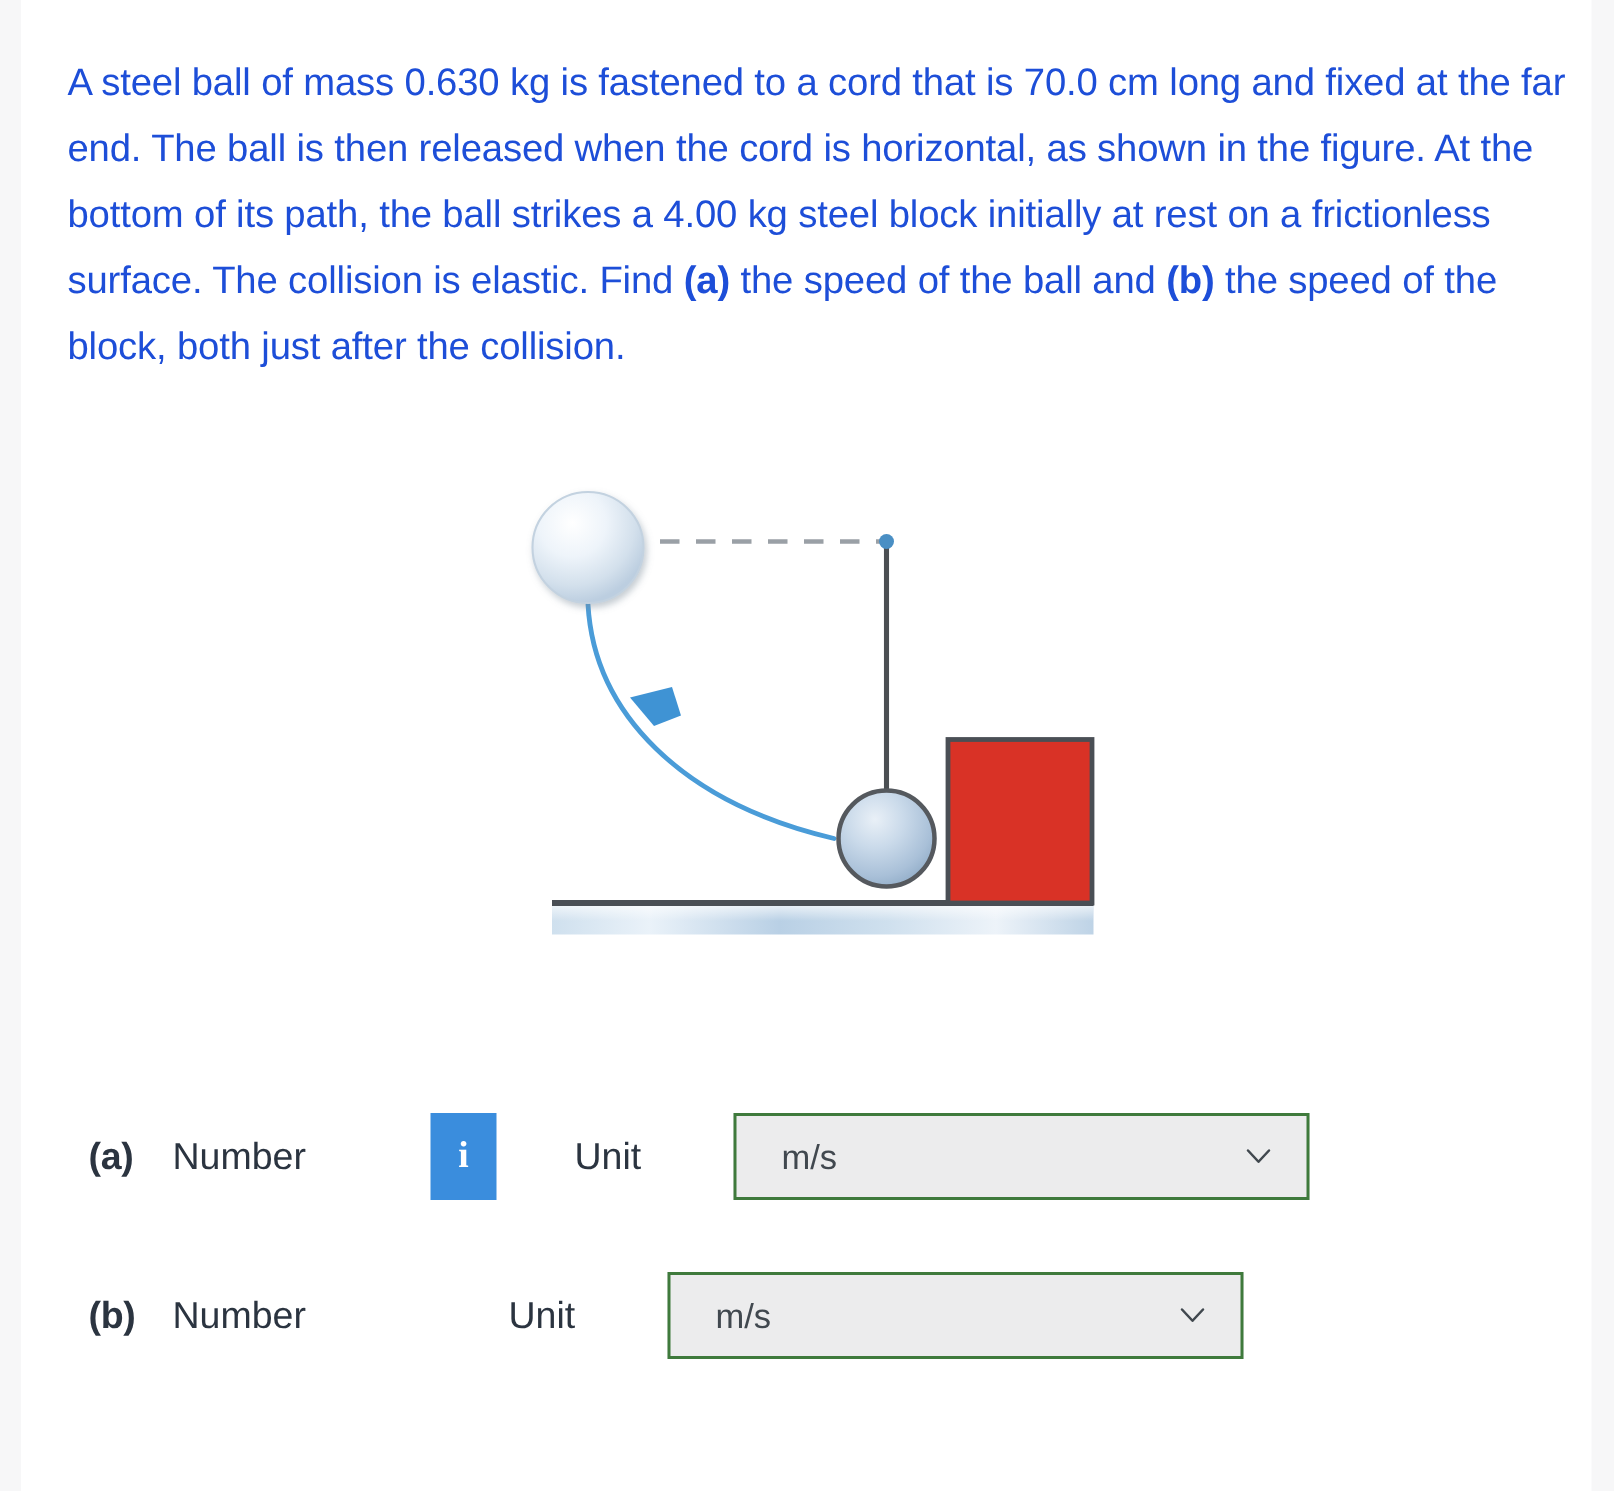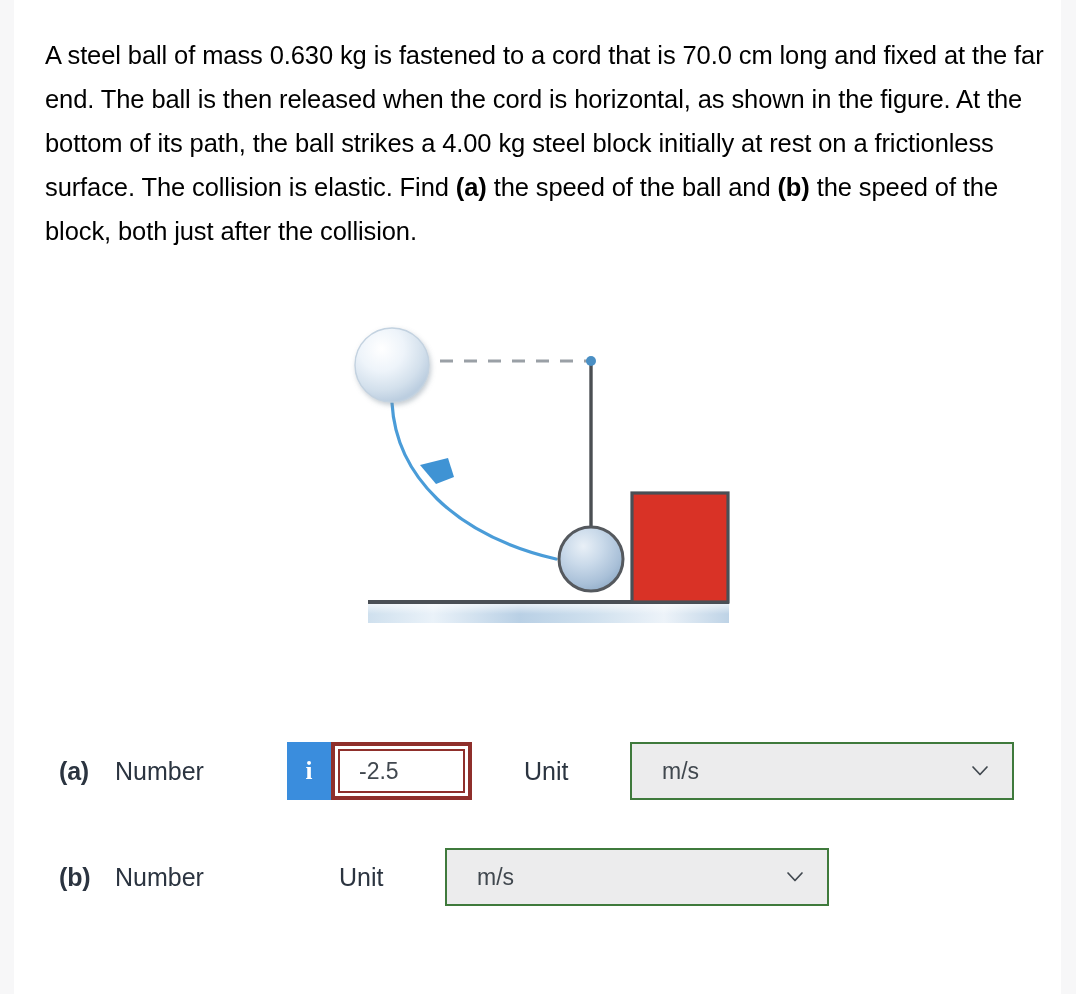--- a/index.html
+++ b/index.html
@@ -30,21 +30,21 @@
     background: #ffffff;
   }
   
   #problem-text {
     position: absolute;
     left: 31px;
     top: 33px;
     width: 1000px;
     font-size: 25.5px;
     line-height: 44px;
-    color: #000000;
+    color: #1d4ed8;
     font-weight: 400;
     letter-spacing: -0.1px;
   }
   #problem-text b { font-weight: 700; }
 
   
   #figure {
     position: absolute;
     left: 330px;
     top: 325px;
@@ -226,21 +226,20 @@
         <circle cx="247" cy="36" r="5" fill="#4a8fc4"></circle>
       </svg>
     </div>
 
     <div class="answer-row" id="row-a">
       <div class="row-letter">(a)</div>
       <div class="row-number-label">Number</div>
 
       <div class="number-group">
         <div class="info-icon">i</div>
-        <div class="num-input-wrong">-2.5</div>
       </div>
 
       <div class="unit-label">Unit</div>
 
       <div class="unit-select">
         <span>m/s</span>
         <span class="chev">
           <svg width="20" height="20" viewBox="0 0 20 20" xmlns="http://www.w3.org/2000/svg">
             <polyline points="3,6 10,13.5 17,6" fill="none" stroke="#41484f" stroke-width="1.7" stroke-linecap="round" stroke-linejoin="round"></polyline>
           </svg>

